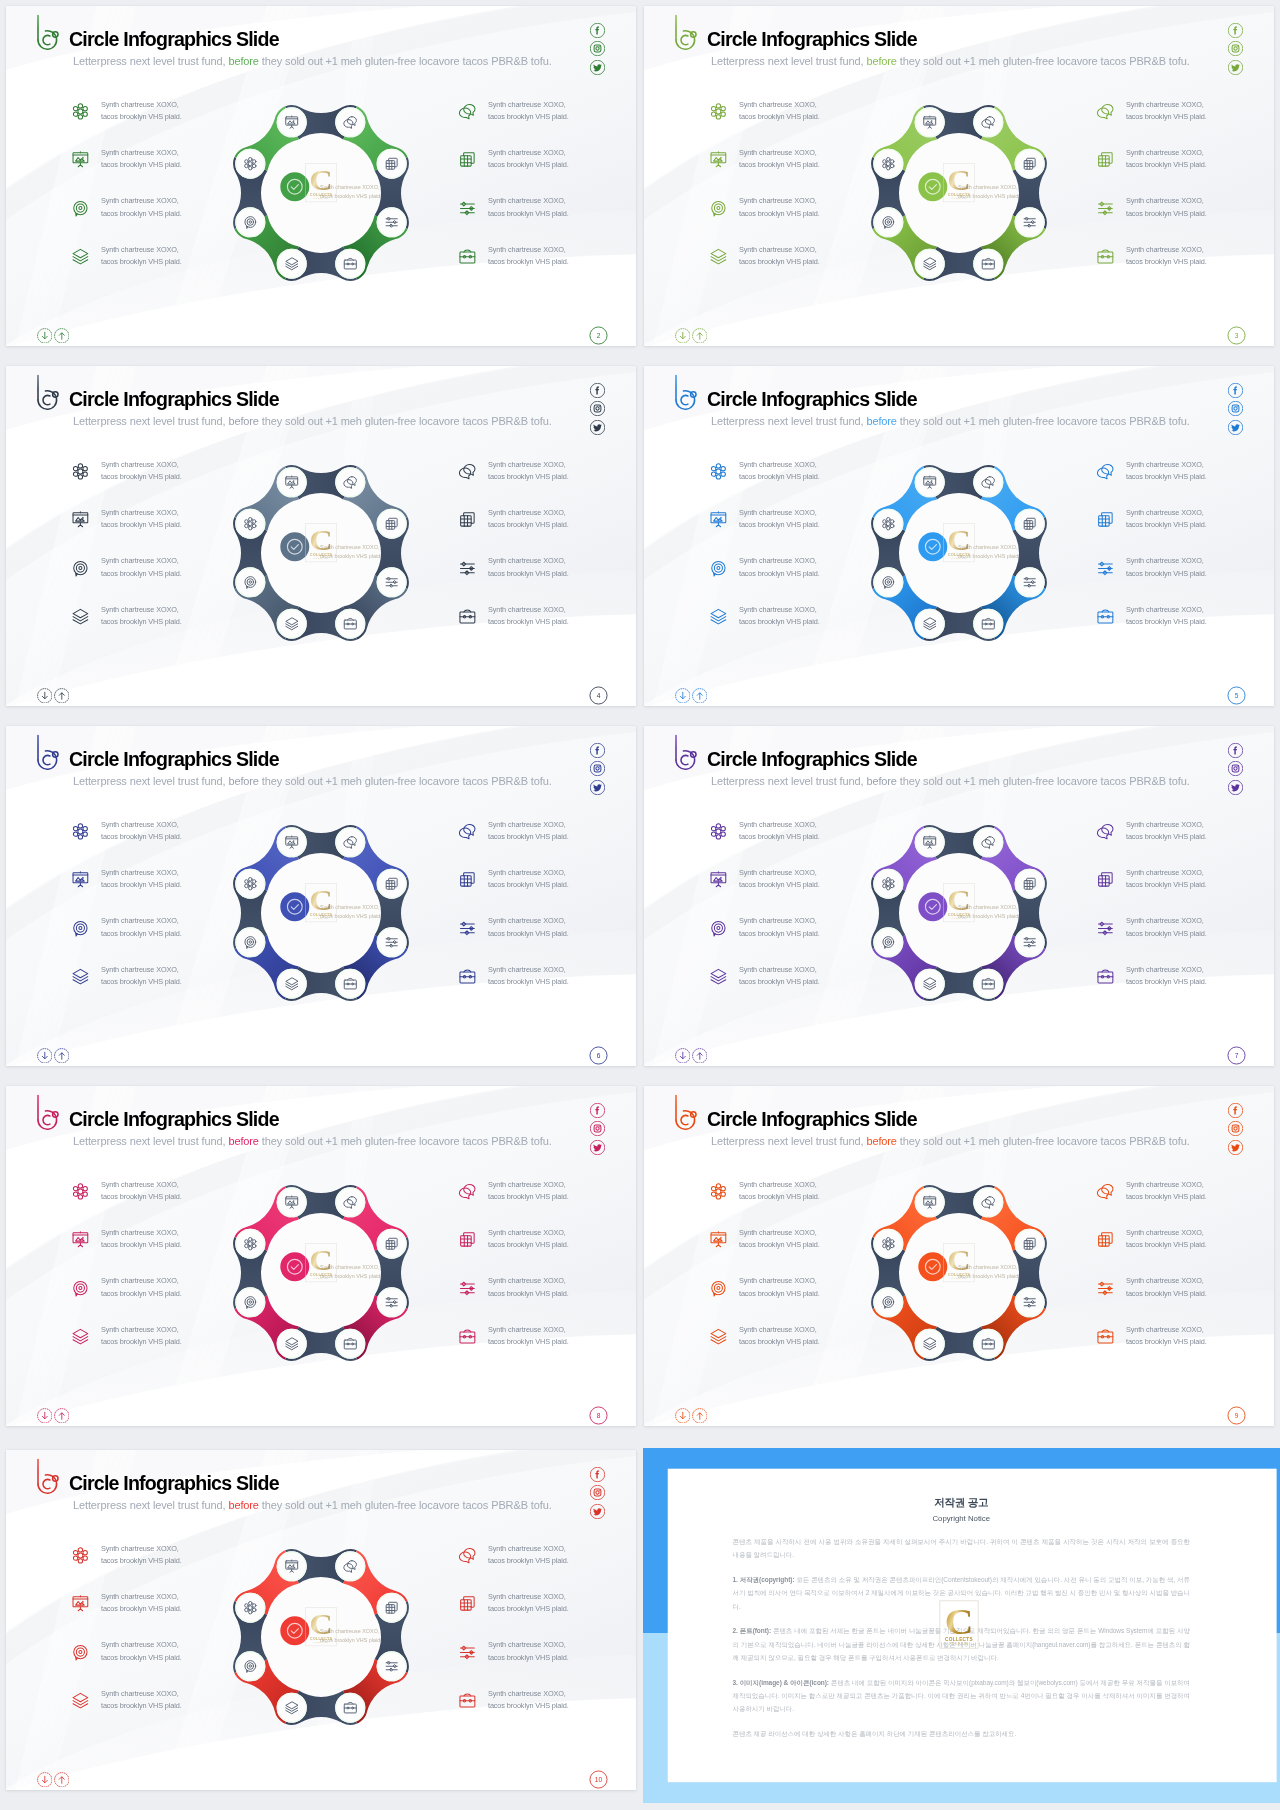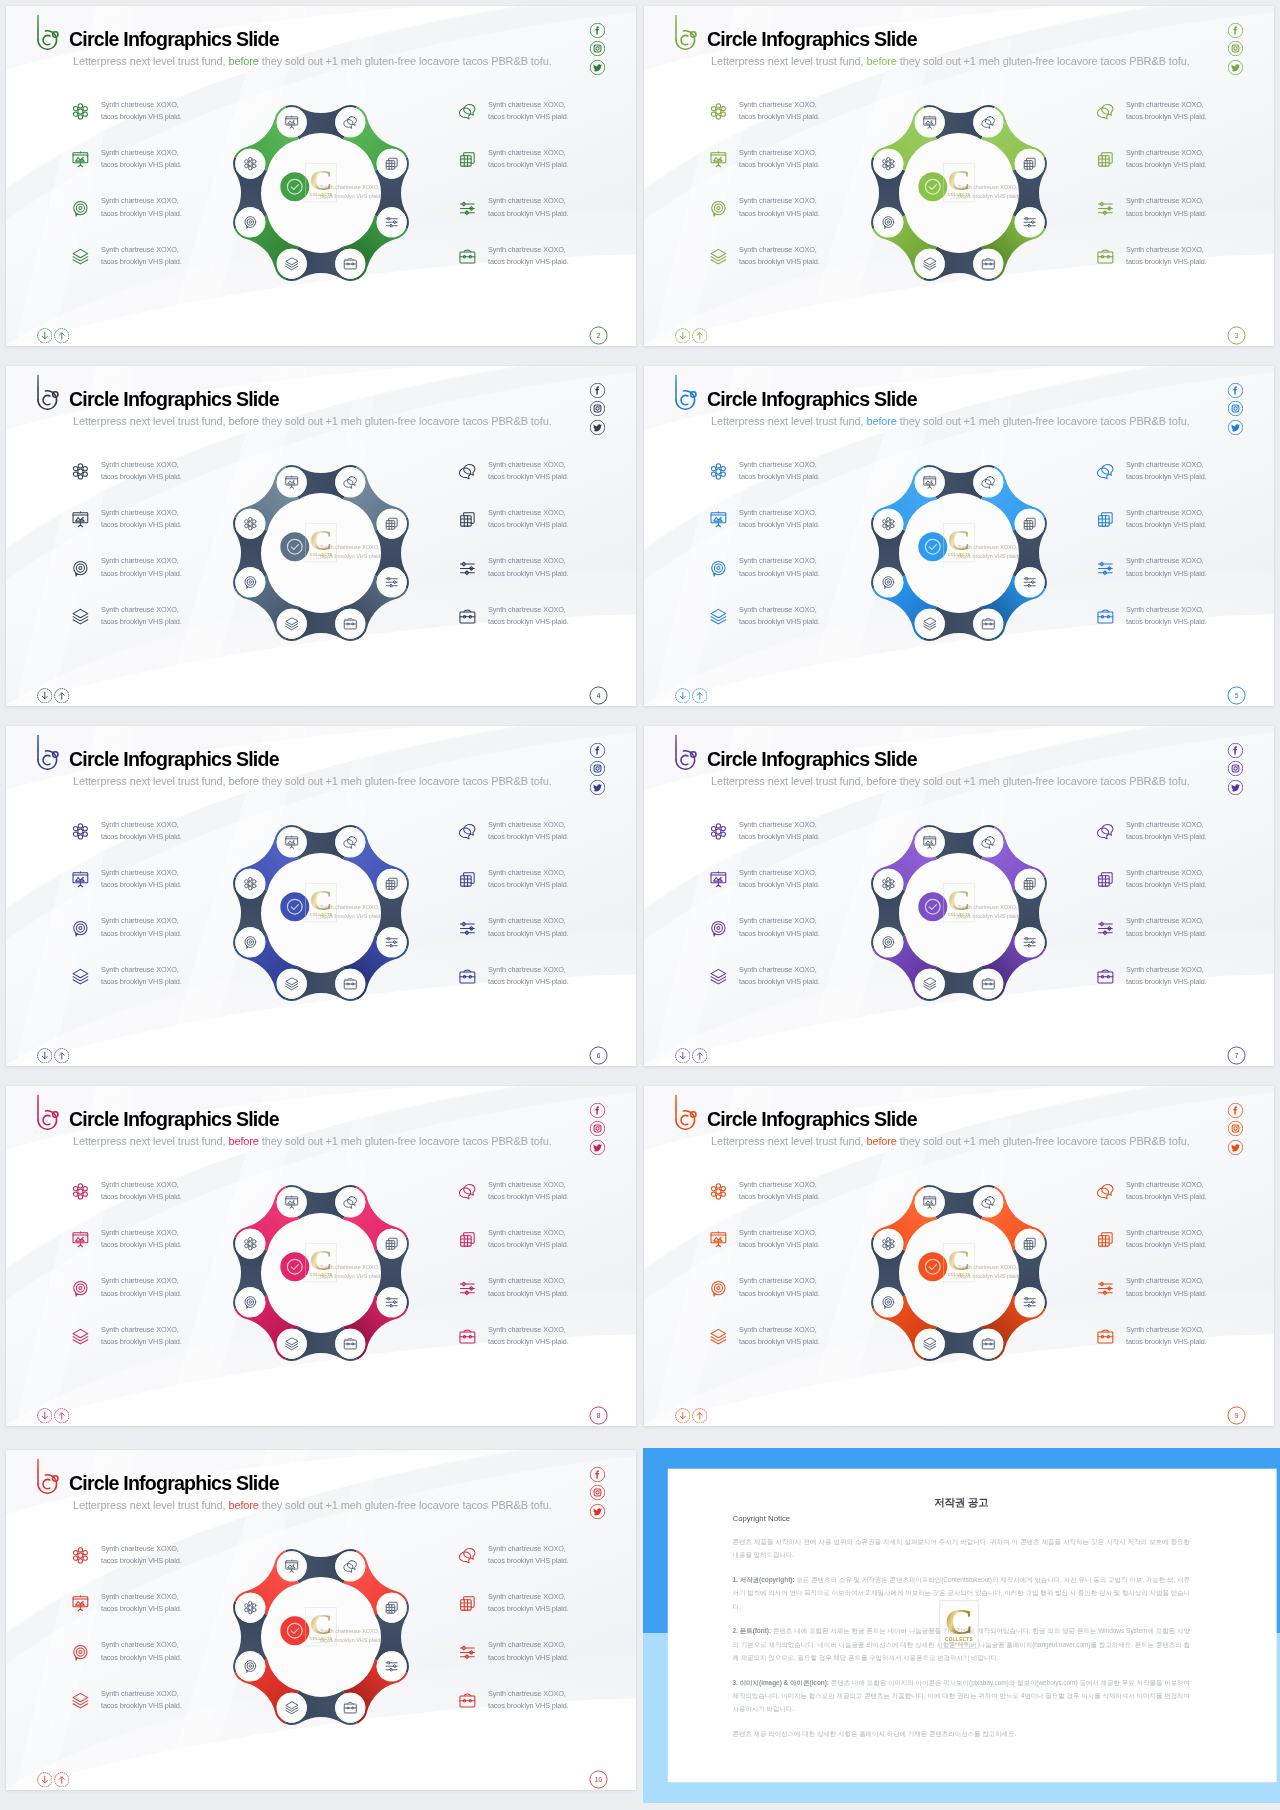--- a/index.html
+++ b/index.html
@@ -25,21 +25,21 @@
   .item{position:relative;height:48.2px;}
   .item .ico{position:absolute;left:-0.5px;top:3.2px;width:18.8px;height:18.8px;}
   .item .txt{position:absolute;left:30px;top:0px;font-size:7.3px;line-height:12.2px;color:#838b97;letter-spacing:-0.12px;white-space:nowrap;}
   .flower{position:absolute;left:223px;top:95px;width:184px;height:184px;}
   .wm{position:absolute;left:299px;top:157px;width:32.2px;height:39.5px;pointer-events:none;opacity:.62;}
   .ctr-text{position:absolute;left:314px;top:177px;font-size:5.4px;line-height:9.3px;color:#bcb5a4;white-space:nowrap;}
   
   .cslide{position:absolute;background:#fff;overflow:hidden;}
   .cframe{position:absolute;inset:0;}
   .ctitle-ko{text-align:center;font-size:10.6px;font-weight:700;color:#3d4857;letter-spacing:-.3px;line-height:1.25;}
-  .ctitle-en{text-align:left;font-size:7.8px;color:#4a5563;margin-top:4.5px;line-height:1.25;}
+  .ctitle-en{text-align:center;font-size:7.8px;color:#4a5563;margin-top:4.5px;line-height:1.25;}
   .cpara{font-size:6.5px;line-height:13.3px;color:#b0b6bd;margin-top:11.5px;text-align:justify;letter-spacing:-.05px;}
   .cpara b{color:#8c929a;font-weight:700;}
   .cwm{position:absolute;width:40px;height:49px;opacity:.92;}
 </style>
 </head>
 <body>
 
 <div id="grid">
     <div class="slide" style="left: 6px; top: 6px;">
       <svg class="bgsvg" viewBox="0 0 630 340" preserveAspectRatio="none">

